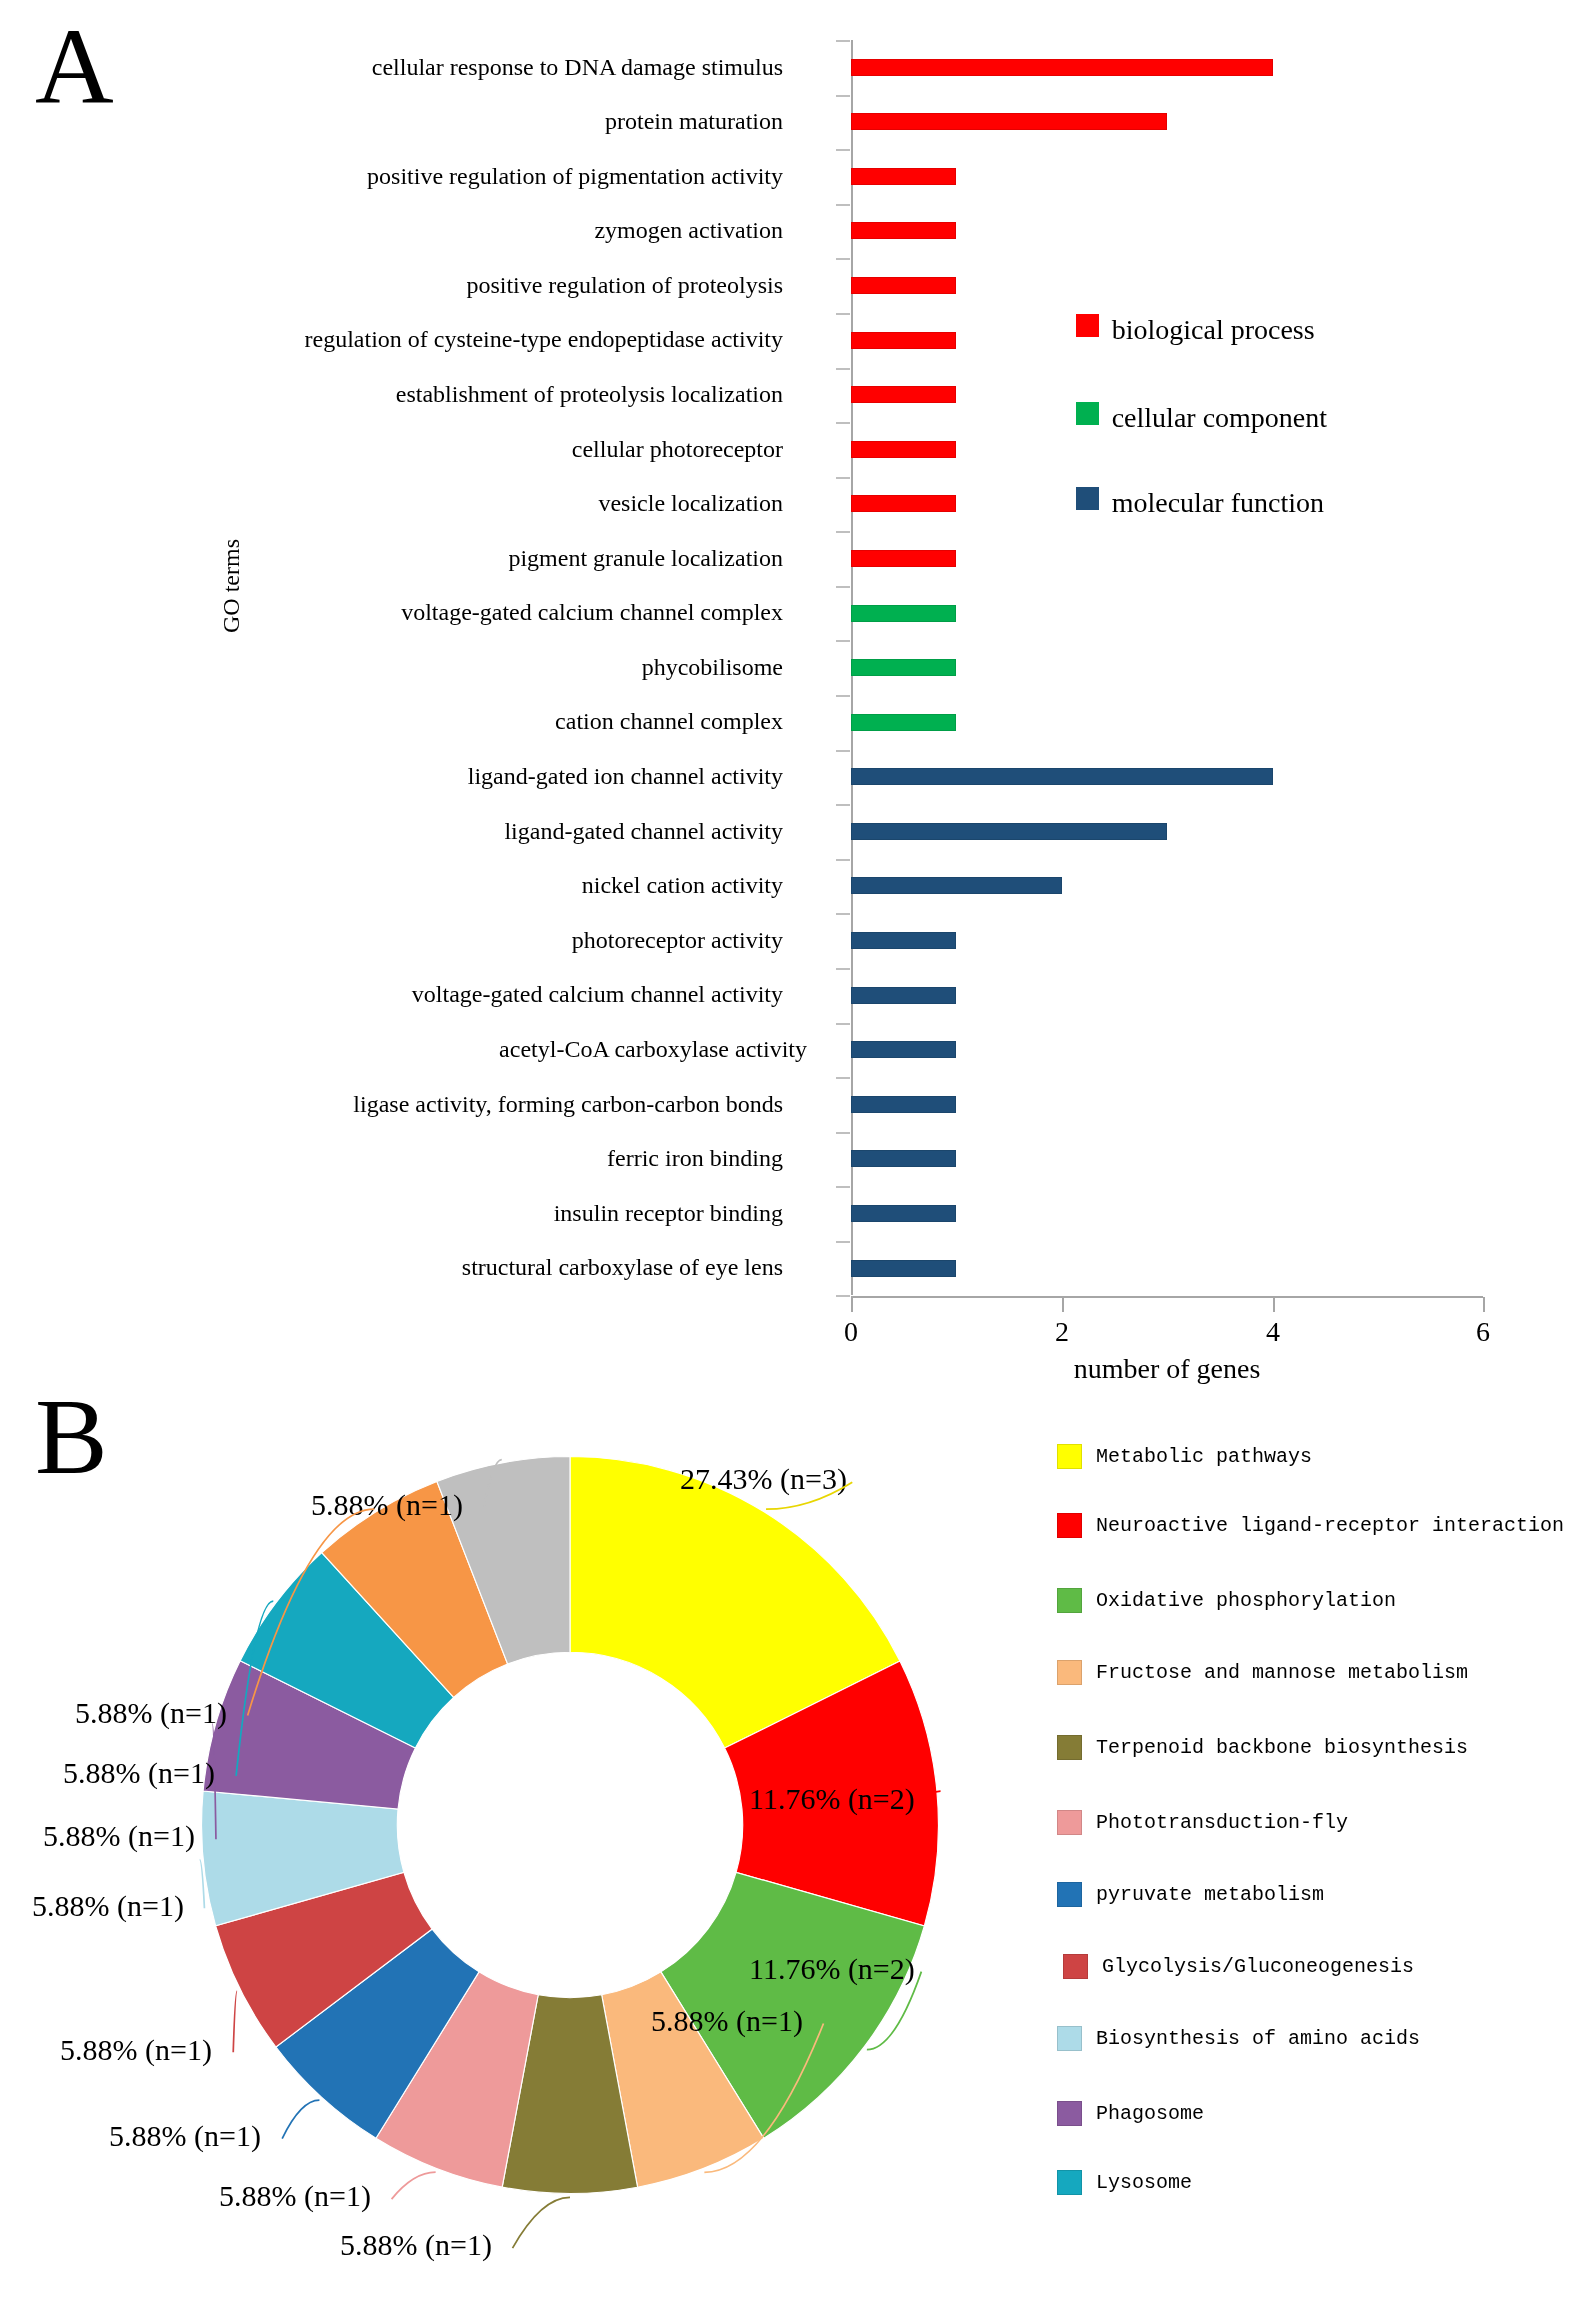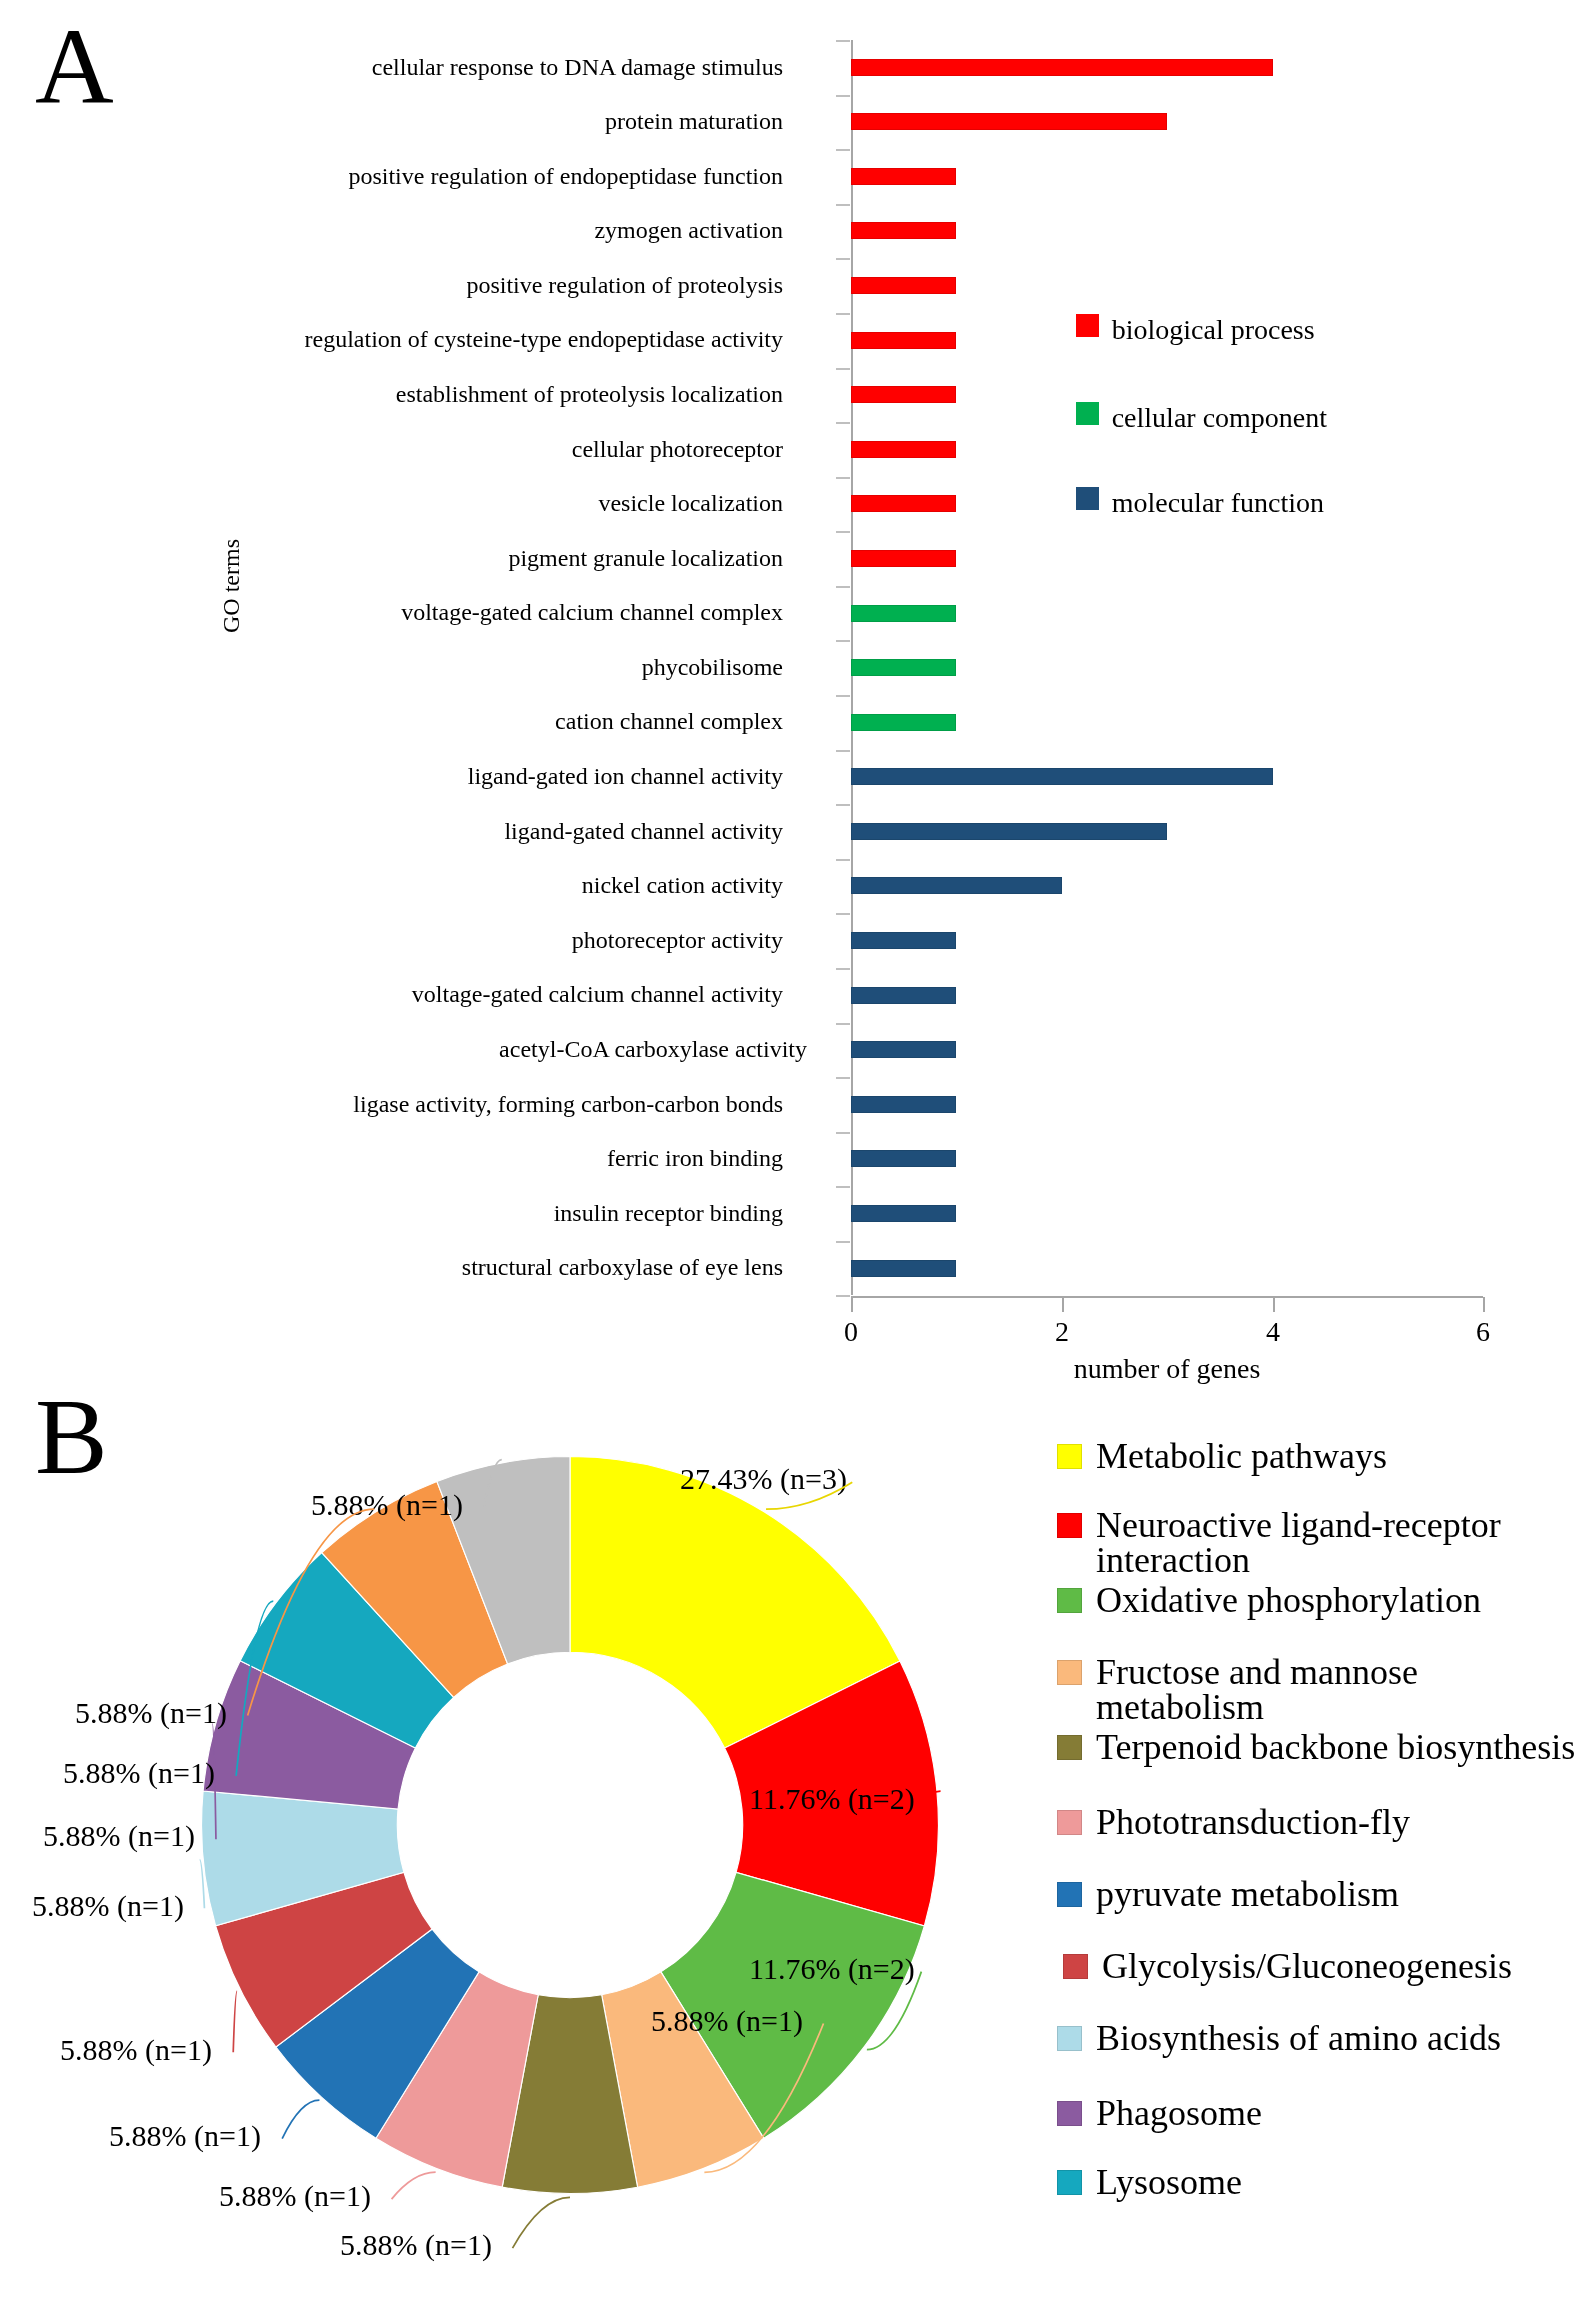--- a/index.html
+++ b/index.html
@@ -37,21 +37,21 @@
   .a-leg-text{font-size:28px;font-family:"Liberation Serif",serif;white-space:nowrap;}
 
   
   #panel-b{position:absolute;left:0;top:1376px;width:1594px;height:931px;}
   #donut-wrap{position:absolute;left:167px;top:46px;width:806px;height:806px;}
   #donut-svg{display:block;}
 
   #b-legend{position:absolute;left:1057px;top:63px;width:530px;}
   .b-leg-item{position:relative;display:flex;align-items:flex-start;margin-bottom:0;}
   .b-leg-swatch{min-width:25px;width:25px;height:25px;display:inline-block;margin-right:14px;margin-top:4.6px;border:0.6px solid rgba(0,0,0,0.12);box-sizing:border-box;}
-  .b-leg-text{font-size:36px;line-height:35px;font-family:Liberation Serif, serif;}
+  .b-leg-text{font-size:20px;line-height:35px;font-family:Liberation Mono, monospace;text-align:center;}
 
   .callout{position:absolute;font-size:30px;font-family:"Liberation Serif",serif;white-space:nowrap;}
 </style>
 </head>
 <body>
 
 <div id="panel-a">
   <div id="panel-a-letter">A</div>
 
   <div id="a-axisline"></div>
@@ -59,21 +59,21 @@
 
   <div id="a-plot">
       <div class="tick" style="top: 0px;"></div>
       <div class="bar" title="cellular response to DNA damage stimulus: 4" style="top: 18.7px; width: 422px; background: rgb(255, 0, 0);"></div>
       <div class="cat-label" style="right: 700px; top: 13.5px; width: 680px;">cellular response to DNA damage stimulus</div>
       <div class="tick" style="top: 55px;"></div>
       <div class="bar" title="protein maturation: 3" style="top: 73px; width: 316px; background: rgb(255, 0, 0);"></div>
       <div class="cat-label" style="right: 700px; top: 68px; width: 680px;">protein maturation</div>
       <div class="tick" style="top: 109px;"></div>
       <div class="bar" title="positive regulation of endopeptidase activity: 1" style="top: 128px; width: 105px; background: rgb(255, 0, 0);"></div>
-      <div class="cat-label" style="right: 700px; top: 123px; width: 680px;">positive regulation of endopeptidase function</div>
+      <div class="cat-label" style="right: 700px; top: 123px; width: 680px;">positive regulation of pigmentation activity</div>
       <div class="tick" style="top: 164px;"></div>
       <div class="bar" title="zymogen activation: 1" style="top: 182px; width: 105px; background: rgb(255, 0, 0);"></div>
       <div class="cat-label" style="right: 700px; top: 177px; width: 680px;">zymogen activation</div>
       <div class="tick" style="top: 218px;"></div>
       <div class="bar" title="positive regulation of proteolysis: 1" style="top: 237px; width: 105px; background: rgb(255, 0, 0);"></div>
       <div class="cat-label" style="right: 700px; top: 232px; width: 680px;">positive regulation of proteolysis</div>
       <div class="tick" style="top: 273px;"></div>
       <div class="bar" title="regulation of cysteine-type endopeptidase activity: 1" style="top: 292px; width: 105px; background: rgb(255, 0, 0);"></div>
       <div class="cat-label" style="right: 700px; top: 286px; width: 680px;">regulation of cysteine-type endopeptidase activity</div>
       <div class="tick" style="top: 328px;"></div>

